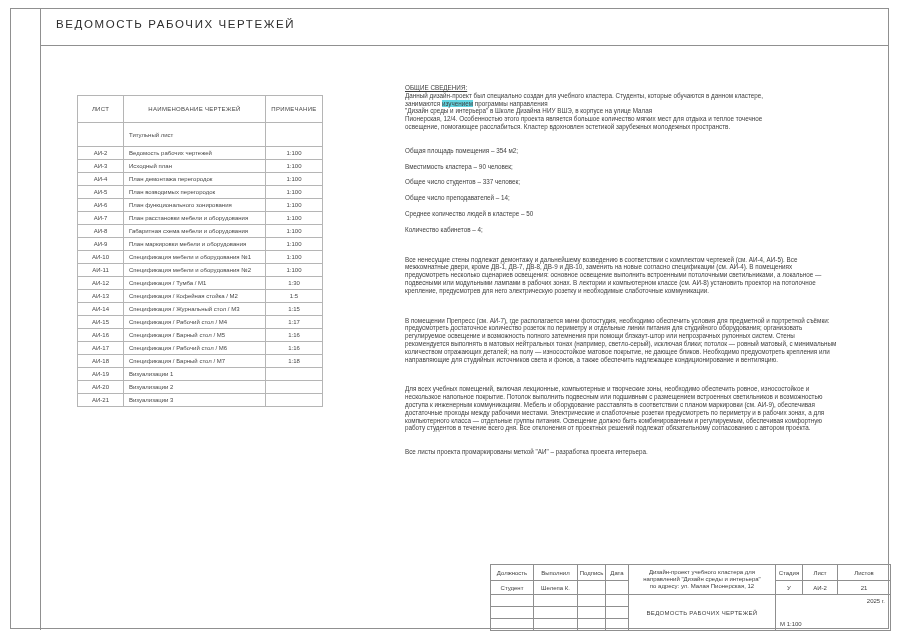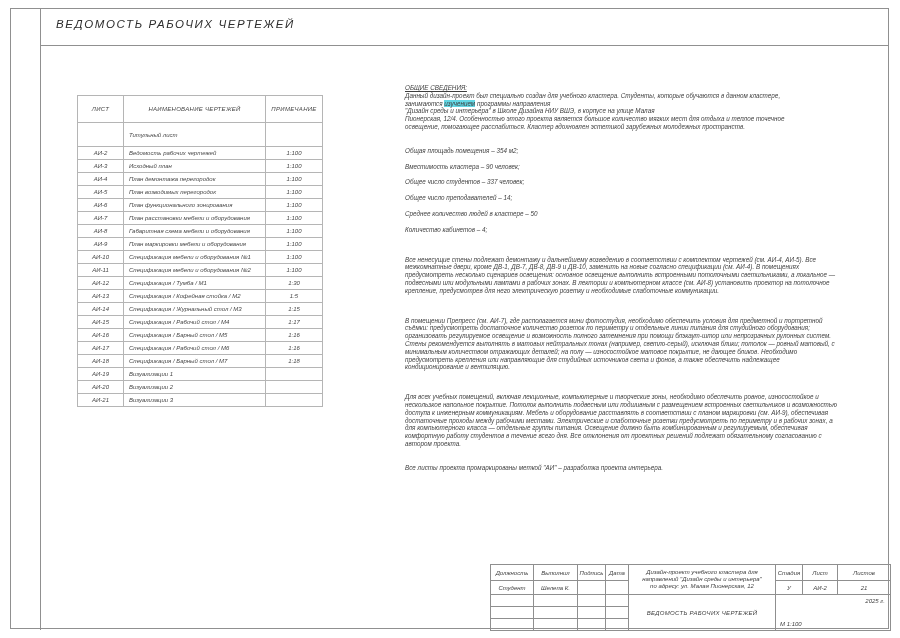--- a/index.html
+++ b/index.html
@@ -1,18 +1,18 @@
 <!DOCTYPE html>
 <html><head>
 <meta charset="utf-8">
 <style>
   html,body { margin:0; padding:0; background:#ffffff; }
   .sheet {
     position:relative; width:900px; height:638px; background:#ffffff;
-    font-family:"Liberation Sans", sans-serif; color:#3d3d3d; overflow:hidden;font-style:italic;
+    font-family:"Liberation Sans", sans-serif; color:#3d3d3d; overflow:hidden;
   }
   
   .frame-outer { position:absolute; left:10px; top:8px; width:879px; height:621px;
     border:1px solid #909090; box-sizing:border-box; }
   .frame-left-line { position:absolute; left:40px; top:8px; width:1px; height:622px; background:#909090; }
   .title-sep-line { position:absolute; left:40px; top:45px; width:849px; height:1px; background:#909090; }
 
   .sheet-title { position:absolute; left:56px; top:18px; font-size:11.5px;
     letter-spacing:1.6px; color:#2d2d2d; white-space:nowrap; }
 

